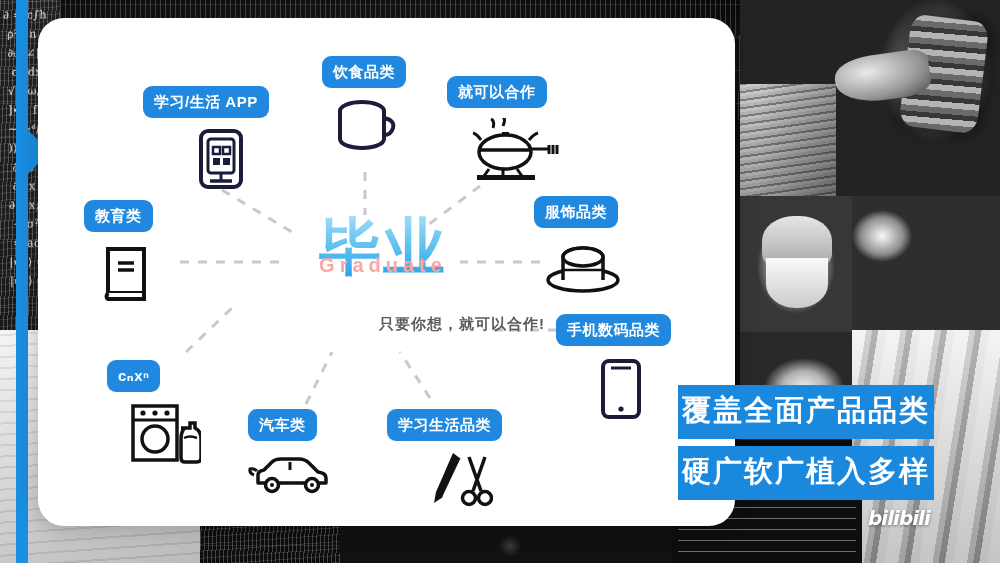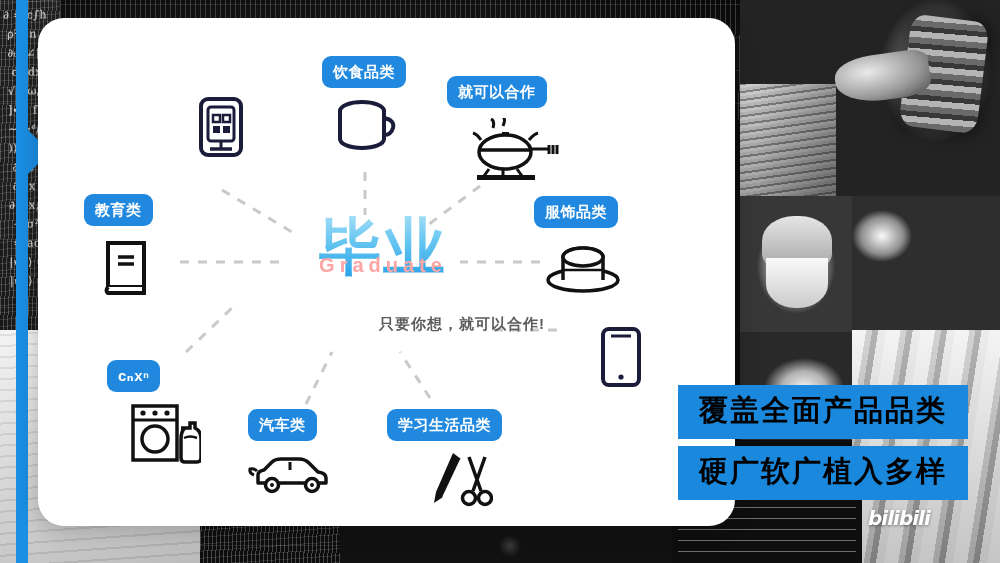--- a/index.html
+++ b/index.html
@@ -151,23 +151,23 @@
   }
   #slogan {
     position:absolute; left:215px; top:315px; width:330px; z-index:7;
     text-align:right; font-size:15px; font-weight:bold;
     color:#5b5b5b; letter-spacing:1px;
   }
 
   
   #banner { position:absolute; left:678px; right:0; top:385px; z-index:8; }
   .banner-line {
-    display:block; background:#1a88dd; color:#000000;
+    display:block; background:#1a88dd; color:#ffffff;
     font-size:29px; font-weight:bold; letter-spacing:2px;
-    padding:6px 21px 8px; margin-bottom:7px; width:max-content;
+    padding:6px 4px 8px; margin-bottom:7px; width:max-content;
   }
   
   #logo { position:absolute; left:868px; top:506px; z-index:9;
      color:#fff; font-size:20px; font-weight:bold; font-style:italic;
      letter-spacing:-1px; text-shadow:0 1px 3px rgba(0,0,0,.45);
      font-family:"DejaVu Sans","Liberation Sans",sans-serif;}
 </style>
 </head>
 <body>
 
@@ -213,20 +213,21 @@
     <line x1="540" y1="262" x2="460" y2="262"></line>
     <line x1="180" y1="262" x2="282" y2="262"></line>
     <line x1="557" y1="330" x2="487" y2="330"></line>
     <line x1="186" y1="352" x2="232" y2="308"></line>
     <line x1="306" y1="404" x2="332" y2="352"></line>
     <line x1="430" y1="398" x2="400" y2="352"></line>
   </g>
 </svg>
 
 <div class="node" style="left:143px;top:86px;">
+  <div class="badge">学习/生活 APP</div>
   <div class="icon" style="margin:10px 0 0 55px;">
     <svg width="46" height="62" viewBox="0 0 46 62">
       <rect x="3" y="3" width="40" height="56" rx="7" fill="none" stroke="#1b1b3a" stroke-width="4"></rect>
       <rect x="10" y="11" width="26" height="34" rx="3" fill="none" stroke="#1b1b3a" stroke-width="3"></rect>
       <rect x="15" y="19" width="7" height="7" fill="none" stroke="#1b1b3a" stroke-width="2.5"></rect>
       <rect x="25" y="19" width="7" height="7" fill="none" stroke="#1b1b3a" stroke-width="2.5"></rect>
       <rect x="15" y="30" width="7" height="7" fill="#1b1b3a"></rect>
       <rect x="25" y="30" width="7" height="7" fill="#1b1b3a"></rect>
       <line x1="23" y1="45" x2="23" y2="53" stroke="#1b1b3a" stroke-width="3"></line>
       <line x1="12" y1="53" x2="34" y2="53" stroke="#1b1b3a" stroke-width="3.5"></line>
@@ -265,33 +266,34 @@
   <div class="icon" style="margin:12px 0 0 10px;">
     <svg width="78" height="54" viewBox="0 0 78 54">
       <ellipse cx="39" cy="40" rx="35" ry="11" fill="#fff" stroke="#111" stroke-width="3.5"></ellipse>
       <path d="M19 40 V17 a20 9 0 0 1 40 0 V40" fill="#fff" stroke="#111" stroke-width="3.5"></path>
       <ellipse cx="39" cy="17" rx="20" ry="9" fill="#fff" stroke="#111" stroke-width="3.5"></ellipse>
       <line x1="19" y1="30" x2="59" y2="30" stroke="#111" stroke-width="2.5"></line>
     </svg>
   </div>
 </div>
 
-<div class="node" style="left:84px;top:194px;">
+<div class="node" style="left:84px;top:200px;">
   <div class="badge">教育类</div>
   <div class="icon" style="margin:12px 0 0 16px;">
     <svg width="52" height="58" viewBox="0 0 52 58">
       <path d="M8 5 h36 v44 H8 z" fill="#fff" stroke="#111" stroke-width="4"></path>
       <path d="M8 49 q-3 4 0 6 h36 v-6" fill="#fff" stroke="#111" stroke-width="4"></path>
       <line x1="18" y1="19" x2="34" y2="19" stroke="#111" stroke-width="3.5"></line>
       <line x1="18" y1="26" x2="34" y2="26" stroke="#111" stroke-width="3.5"></line>
     </svg>
   </div>
 </div>
 
 <div class="node" style="left:556px;top:314px;">
+  <div class="badge">手机数码品类</div>
   <div class="icon" style="margin:12px 0 0 44px;">
     <svg width="42" height="62" viewBox="0 0 42 62">
       <rect x="3" y="3" width="36" height="56" rx="6" fill="#fff" stroke="#1b1b3a" stroke-width="4"></rect>
       <line x1="11" y1="10" x2="31" y2="10" stroke="#1b1b3a" stroke-width="3"></line>
       <circle cx="21" cy="51" r="2.6" fill="#1b1b3a"></circle>
     </svg>
   </div>
 </div>
 
 <div class="node" style="left:107px;top:360px;">

